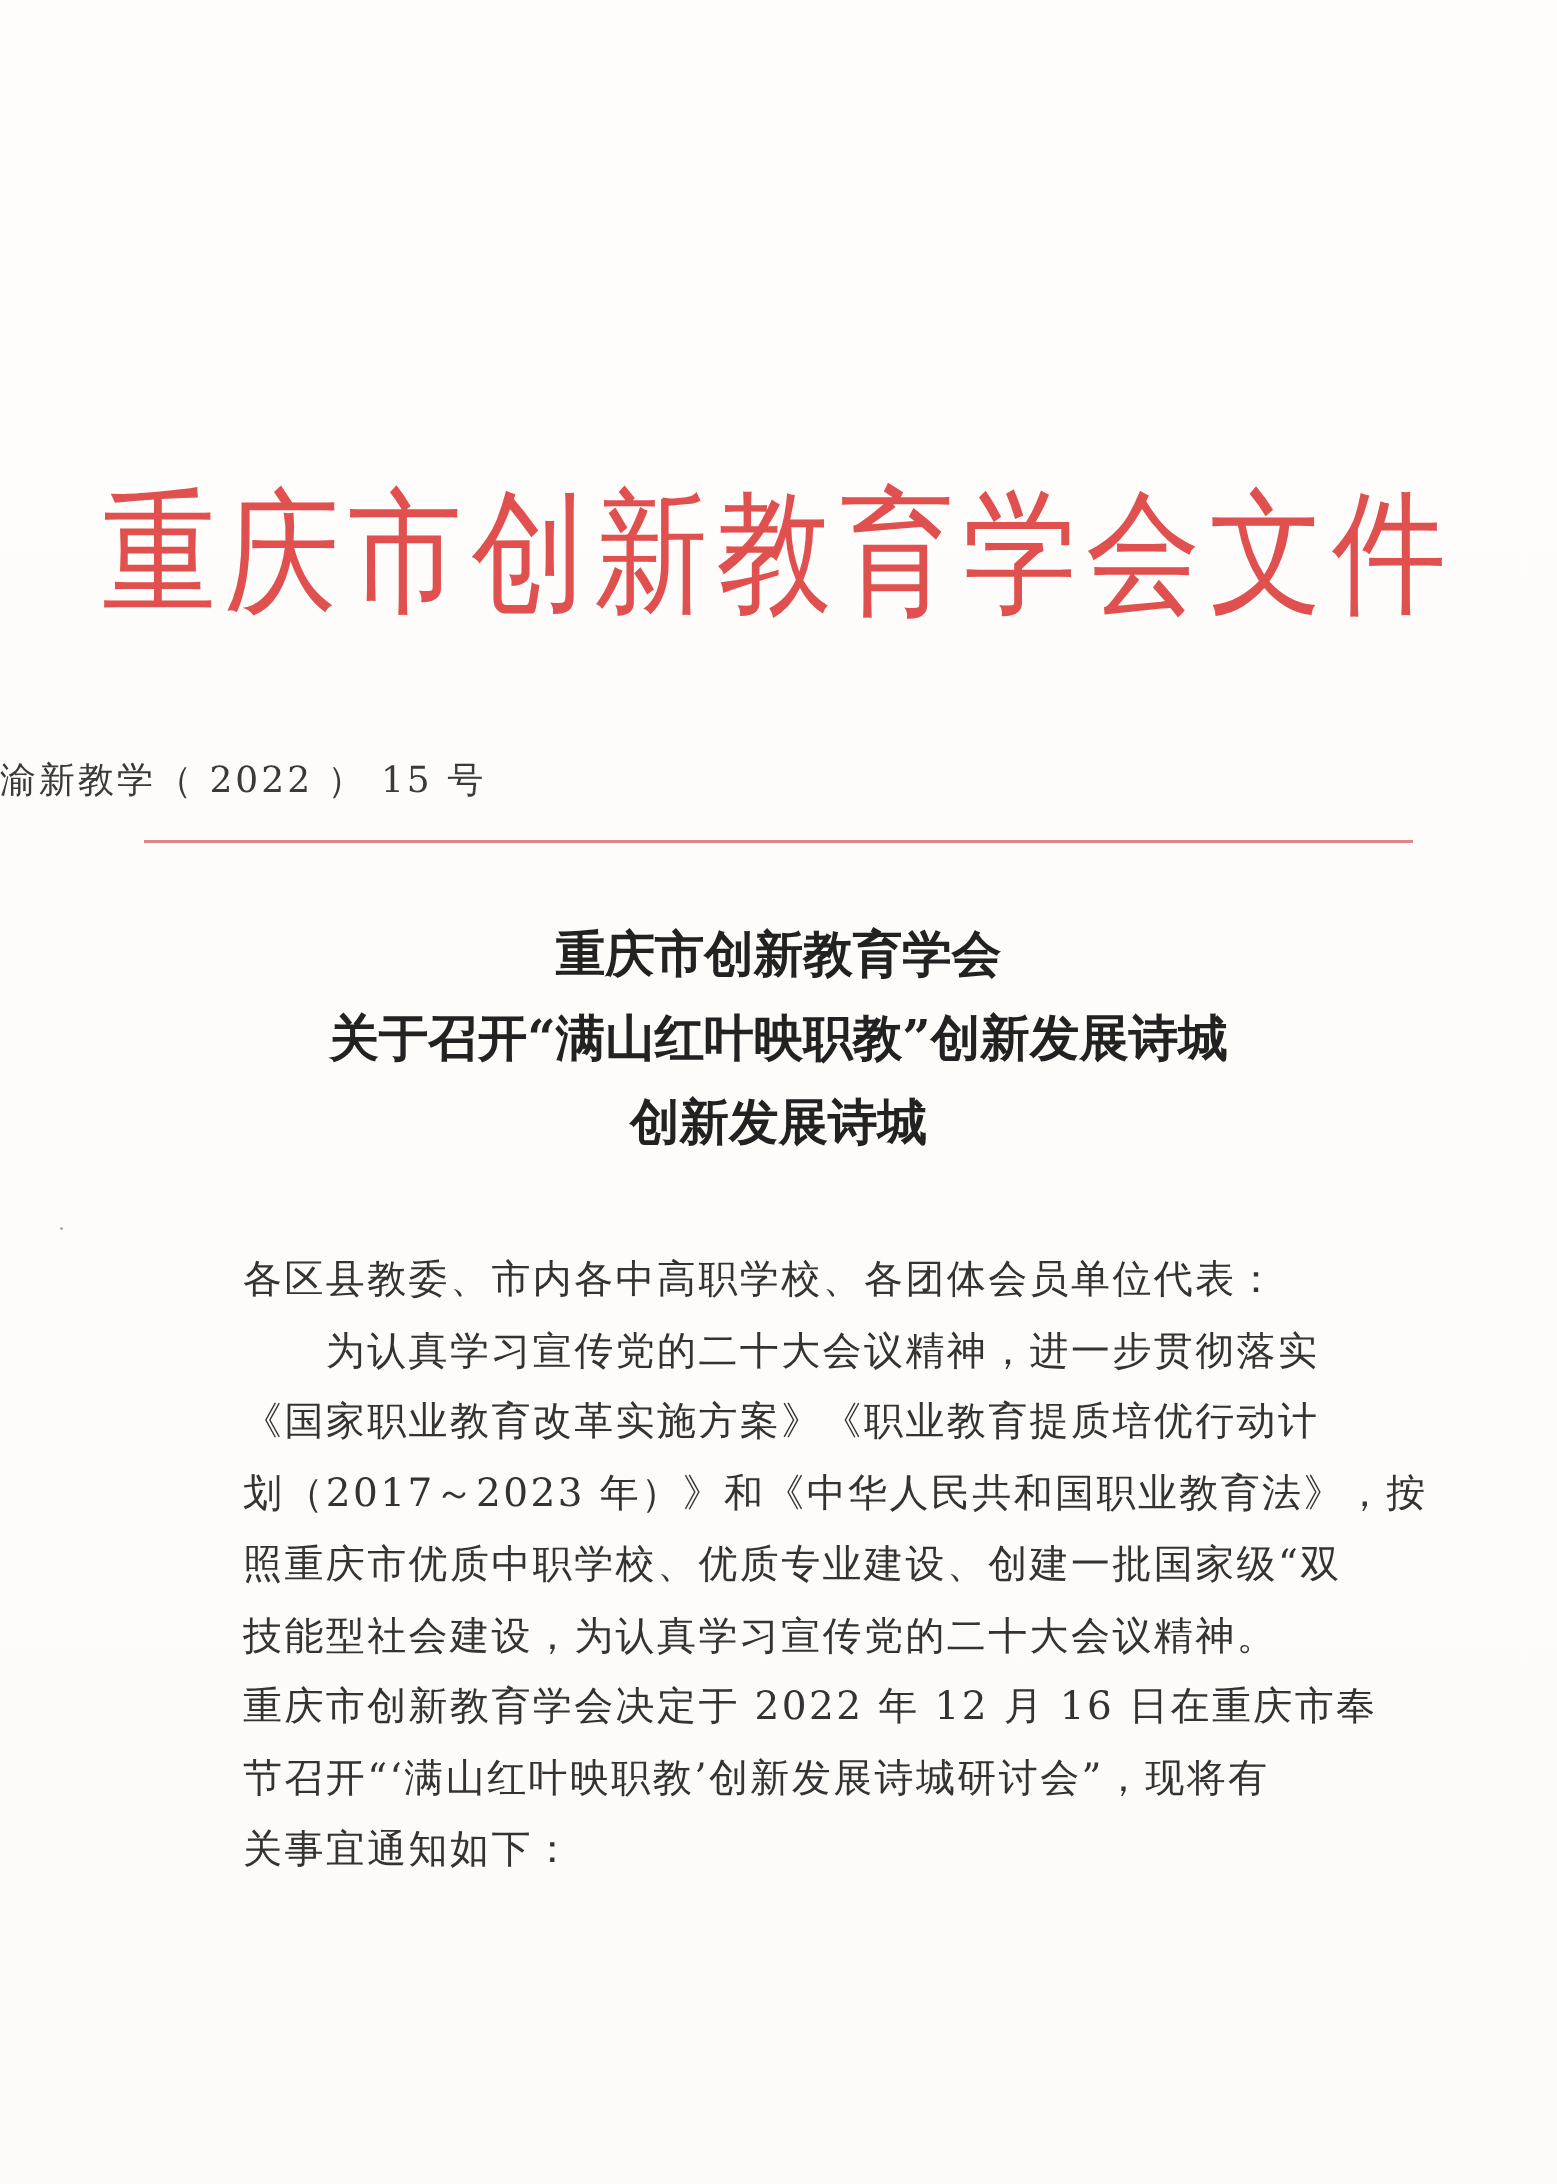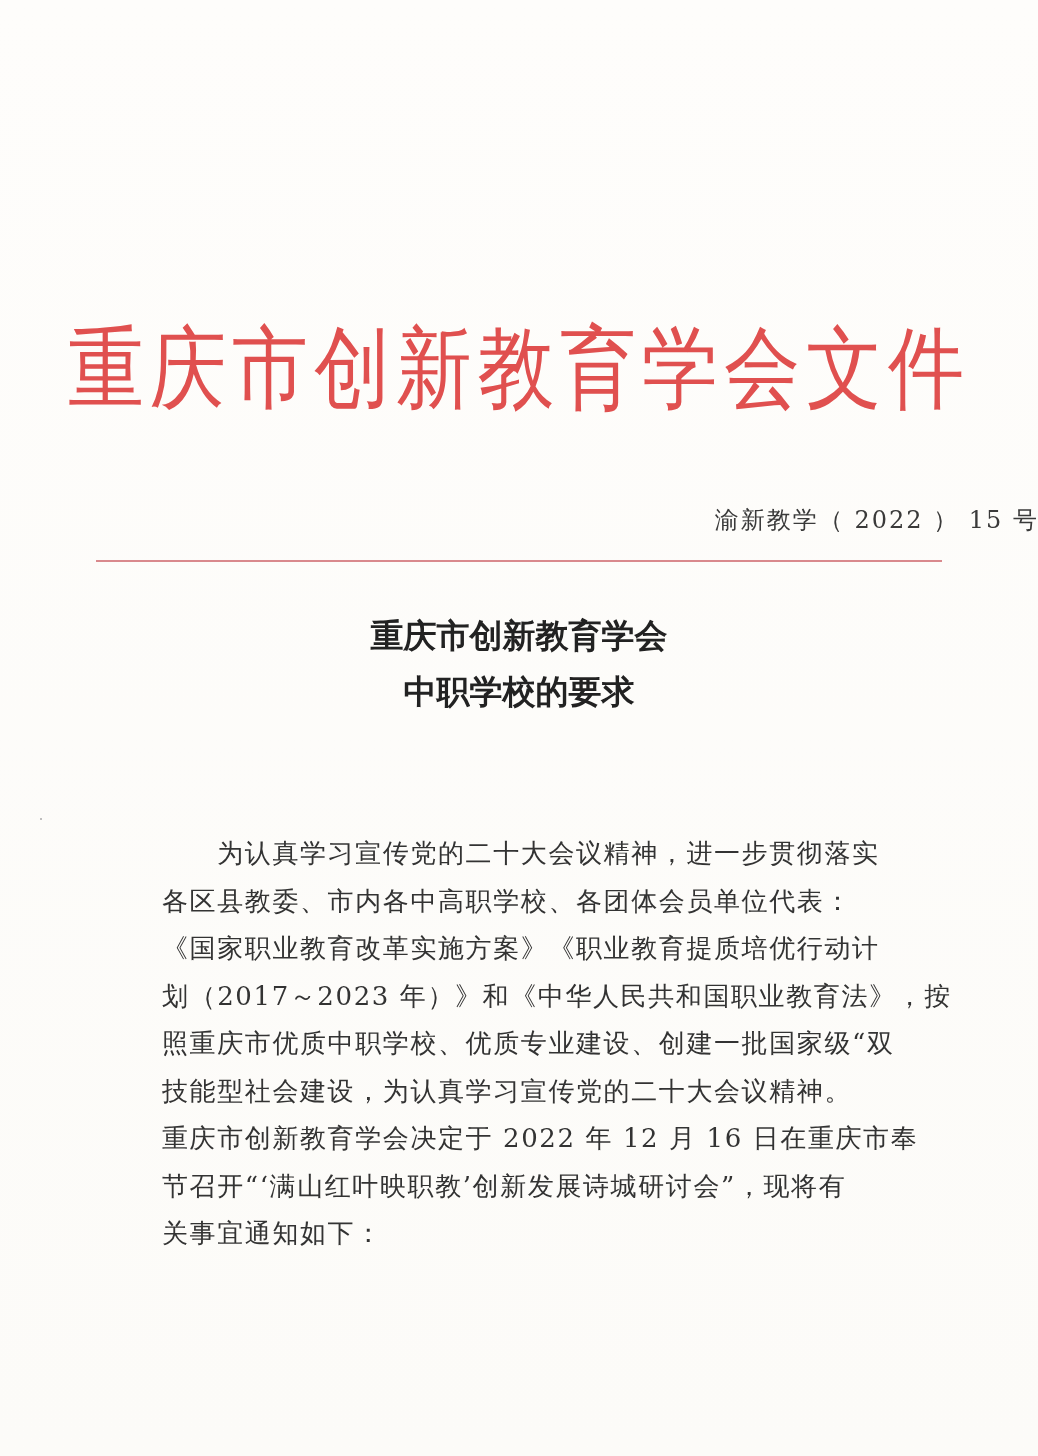--- a/index.html
+++ b/index.html
@@ -32,26 +32,25 @@
       color: #e0504f;
       letter-spacing: 6px;
       transform: scaleY(1.18);
       transform-origin: center top;
     }
     .doc-number {
       position: absolute;
       top: 502px;
       left: 0;
       width: 1014px;
-      text-align: right;
+      text-align: left;
       font-size: 24px;
       line-height: 36px;
       color: #3a3a3a;
       letter-spacing: 2px;
-      padding-left: 25px;
     }
     .divider {
       position: absolute;
       top: 560px;
       left: 96px;
       width: 846px;
       height: 2px;
       background: #d9898d;
     }
     .title-block {
@@ -100,28 +99,29 @@
 <div class="page">
 
   <div class="masthead">重庆市创新教育学会文件</div>
 
   <div class="doc-number">渝新教学（ 2022 ） 15 号</div>
 
   <div class="divider"></div>
 
   <div class="title-block">
     <span class="title-line">重庆市创新教育学会</span>
-    <span class="title-line">中职学校的要求</span>
+    <span class="title-line">关于召开“满山红叶映职教”创新发展诗城</span>
+    <span class="title-line">创新发展诗城</span>
   </div>
 
   <div class="scan-mark"></div>
 
   <div class="body-text">
+    <span class="body-line">各区县教委、市内各中高职学校、各团体会员单位代表：</span>
     <span class="body-line">　　为认真学习宣传党的二十大会议精神，进一步贯彻落实</span>
-    <span class="body-line">各区县教委、市内各中高职学校、各团体会员单位代表：</span>
     <span class="body-line">《国家职业教育改革实施方案》《职业教育提质培优行动计</span>
     <span class="body-line">划（2017～2023 年）》和《中华人民共和国职业教育法》，按</span>
     <span class="body-line">照重庆市优质中职学校、优质专业建设、创建一批国家级“双</span>
     <span class="body-line">技能型社会建设，为认真学习宣传党的二十大会议精神。</span>
     <span class="body-line">重庆市创新教育学会决定于 2022 年 12 月 16 日在重庆市奉</span>
     <span class="body-line">节召开“‘满山红叶映职教’创新发展诗城研讨会”，现将有</span>
     <span class="body-line">关事宜通知如下：</span>
   </div>
 
 </div>

